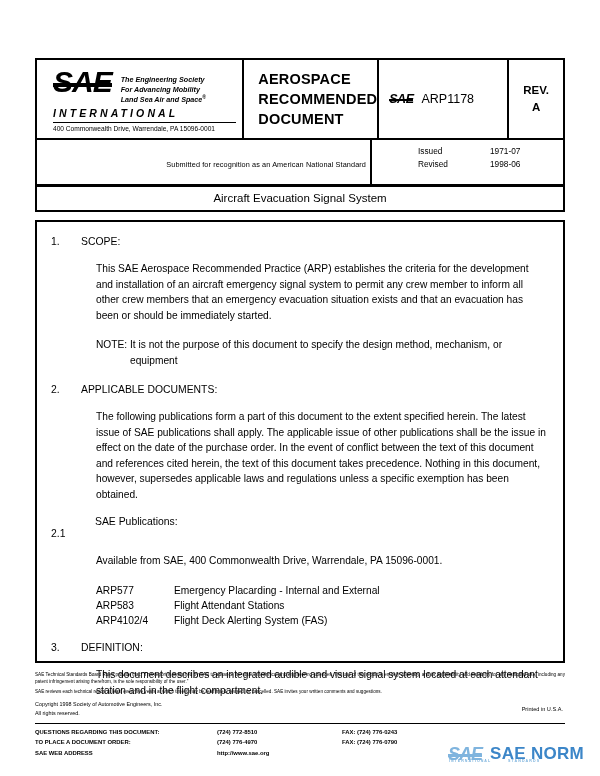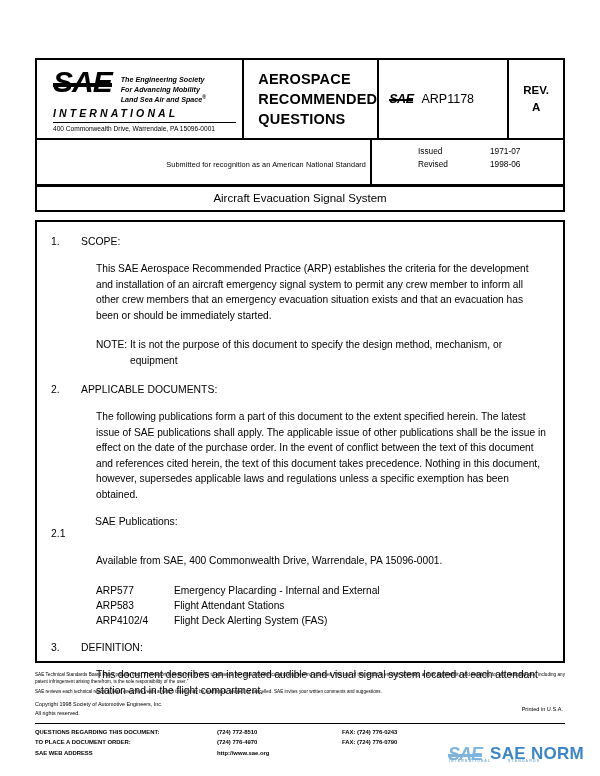--- a/index.html
+++ b/index.html
@@ -354,21 +354,21 @@
             <span>Land Sea Air and Space</span><sup>®</sup>
           </span>
         </div>
         <div class="sae-intl">INTERNATIONAL</div>
         <div class="sae-addr">400 Commonwealth Drive, Warrendale, PA 15096-0001</div>
       </div>
 
       <div class="hdr-title-cell">
         <div>AEROSPACE</div>
         <div>RECOMMENDED</div>
-        <div>QUESTIONS</div>
+        <div>DOCUMENT</div>
       </div>
 
       <div class="hdr-num-cell">
         <span class="mini-sae">SAE</span>
         <span class="hdr-docnum">ARP1178</span>
       </div>
 
       <div class="hdr-rev-cell">
         <span>REV.</span>
         <span>A</span>

